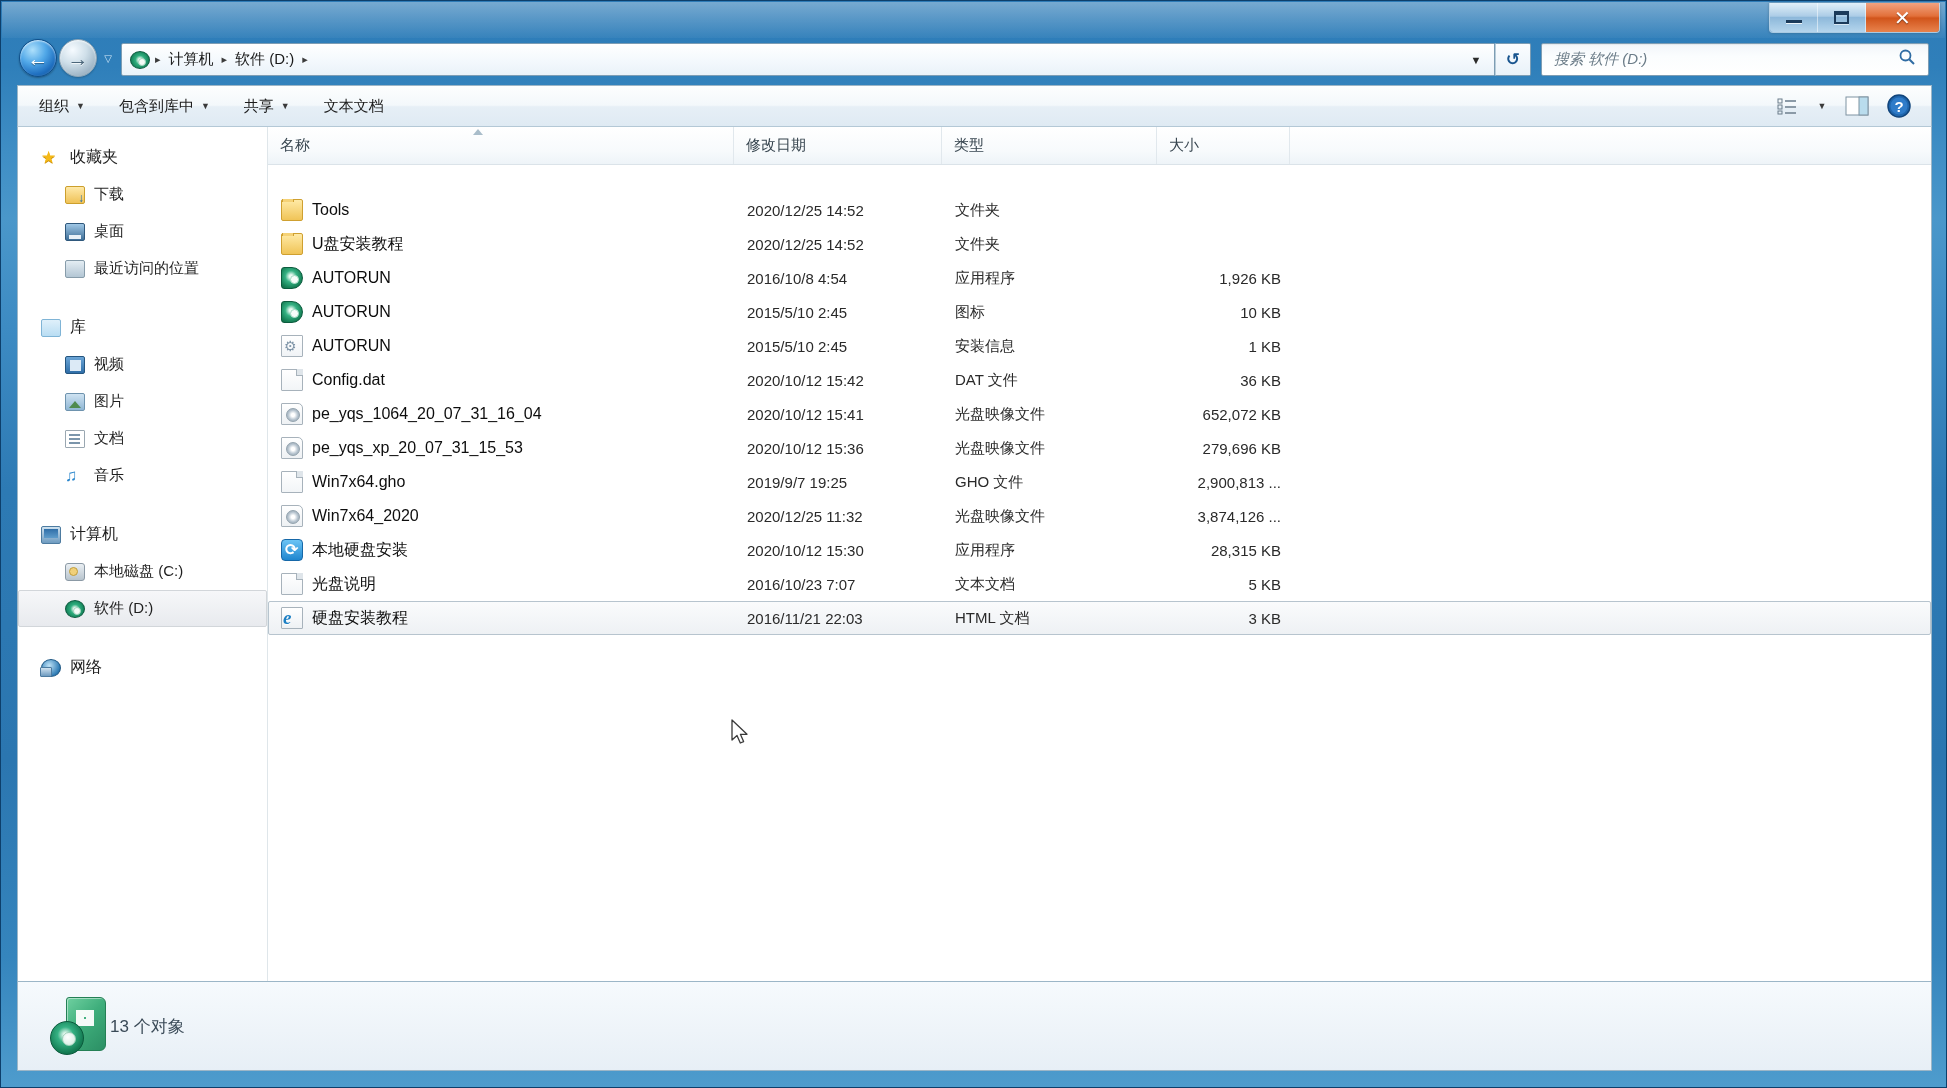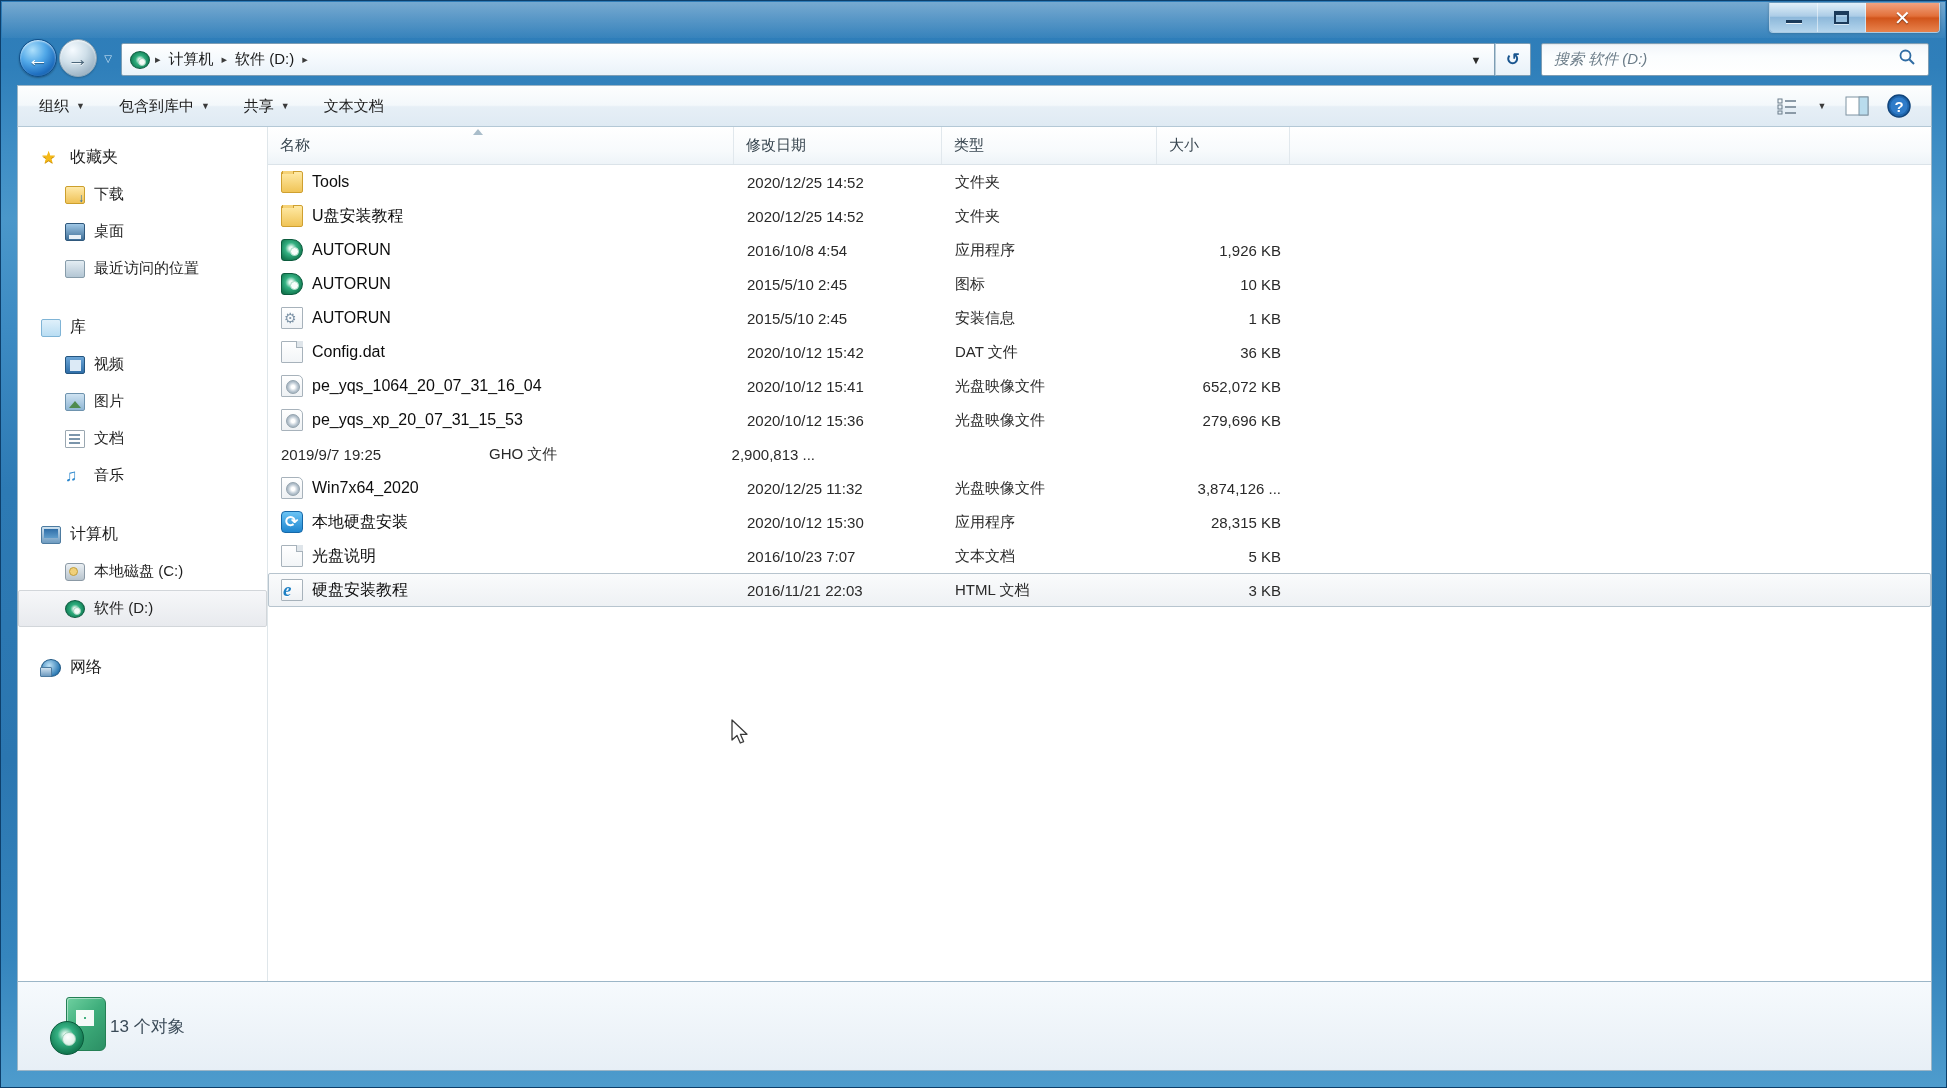--- a/index.html
+++ b/index.html
@@ -220,21 +220,21 @@
   .col-type { width: 215px; }
   .col-size { width: 133px; }
   .col-blank { flex: 1; border-right: none; }
   #sort-indicator {
     position: absolute; left: 205px; top: 2px;
     width: 0; height: 0;
     border-left: 5px solid transparent; border-right: 5px solid transparent;
     border-bottom: 6px solid #a9bdca;
   }
 
-  #rows { position: relative; }
+  #rows { position: relative; margin-top: 28px; }
   .row {
     display: flex; align-items: center; height: 34px;
     border: 1px solid transparent;
     cursor: default;
   }
   .row.selected {
     background: linear-gradient(to bottom,#fafbfc,#eef1f4);
     border: 1px solid #b7c4ce; border-radius: 2px;
   }
   .cell { display: flex; align-items: center; font-size: 16px; color: #0d0d0d; white-space: nowrap; overflow: hidden; }
@@ -561,20 +561,24 @@
           <div class="cell cell-name">
             <span class="fico fico-iso"></span>
             <span>pe_yqs_xp_20_07_31_15_53</span>
           </div>
           <div class="cell cell-date">2020/10/12 15:36</div>
           <div class="cell cell-type">光盘映像文件</div>
           <div class="cell cell-size">279,696 KB</div>
         </div>
 
         <div class="row">
+          <div class="cell cell-name">
+            <span class="fico fico-blank"></span>
+            <span>Win7x64.gho</span>
+          </div>
           <div class="cell cell-date">2019/9/7 19:25</div>
           <div class="cell cell-type">GHO 文件</div>
           <div class="cell cell-size">2,900,813 ...</div>
         </div>
 
         <div class="row">
           <div class="cell cell-name">
             <span class="fico fico-iso"></span>
             <span>Win7x64_2020</span>
           </div>

